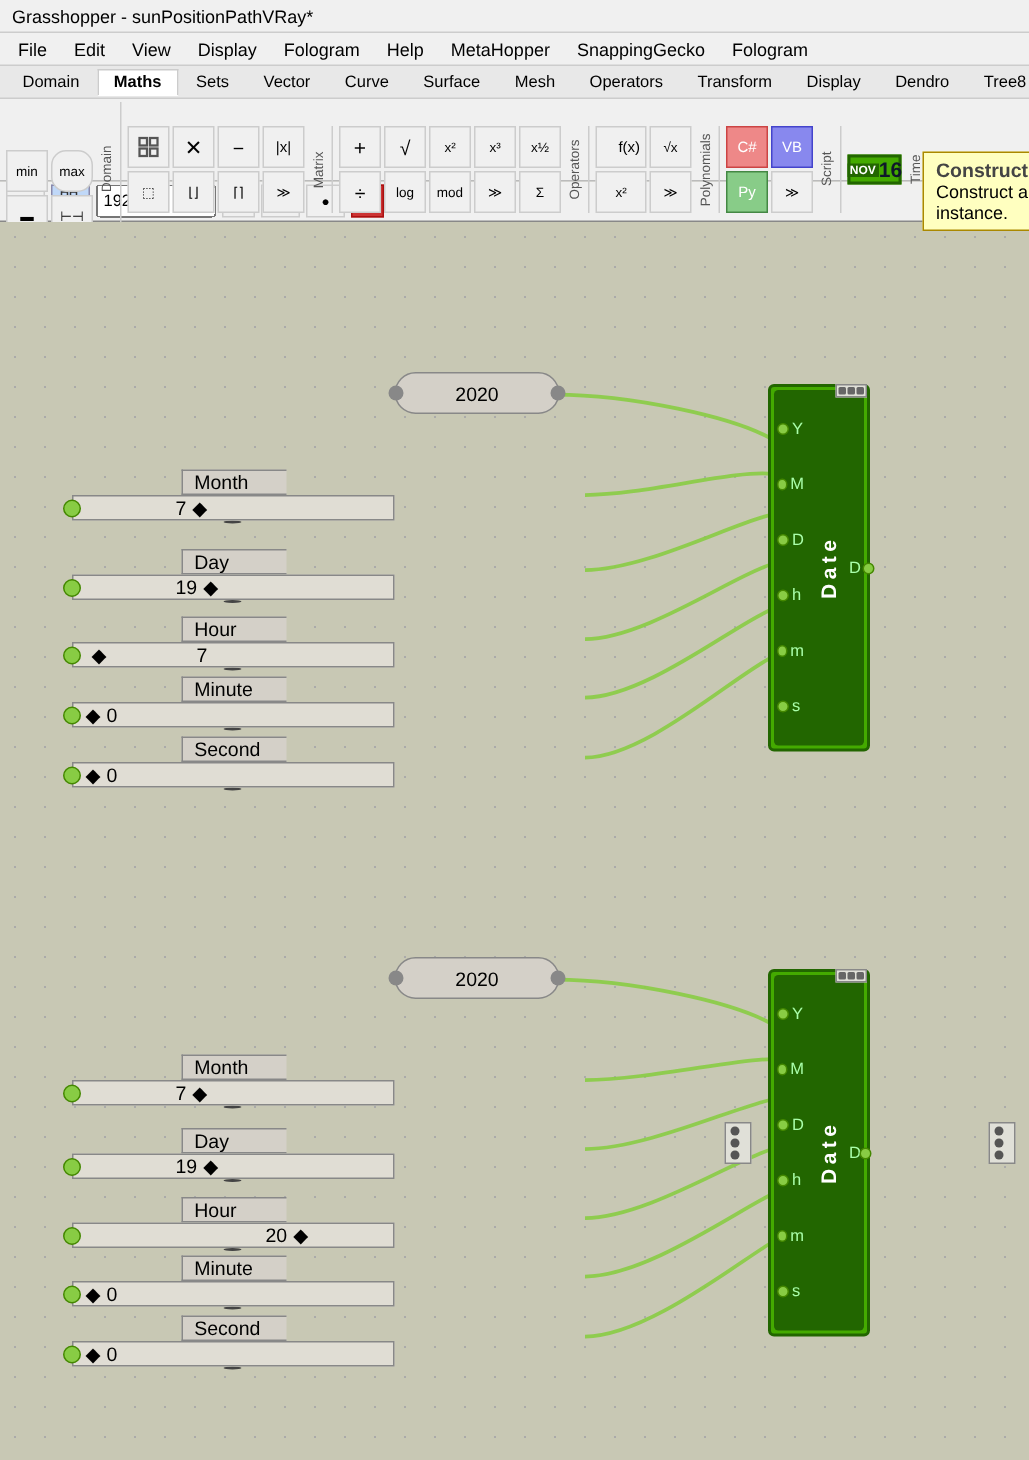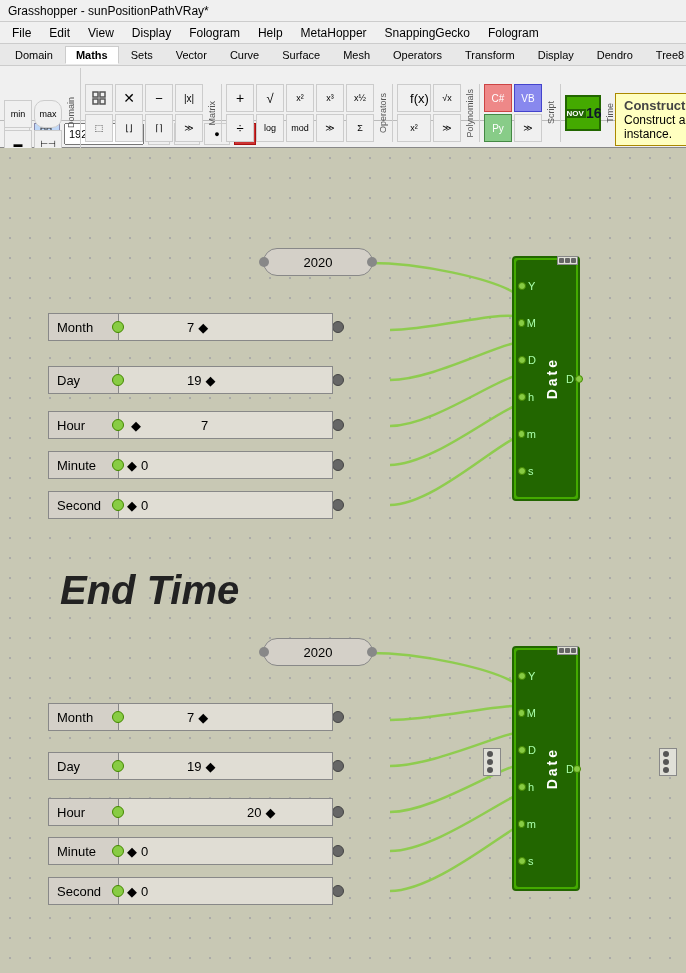--- a/index.html
+++ b/index.html
@@ -214,20 +214,21 @@
       font-weight: bold;
       font-size: 13px;
       color: #444;
     }
 
     .input-row {
       position: absolute;
       display: flex;
       align-items: center;
       height: 28px;
+      flex-direction: column;
     }
     .input-label-box {
       background: #d4d0c8;
       border: 1px solid #888;
       height: 28px;
       min-width: 70px;
       display: flex;
       align-items: center;
       padding: 0 8px;
       font-size: 13px;
@@ -354,21 +355,21 @@
         <div class="tb-btn" style="font-size:9px;">≫</div>
         <div class="tb-btn" style="font-size:9px;">Σ</div>
       </div>
     </div>
     <span class="tb-label" style="writing-mode:vertical-rl;transform:rotate(180deg);font-size:9px;color:#555;margin-left:2px;">Operators</span>
   </div>
 
   <div class="toolbar-group">
     <div style="display:flex;flex-direction:column; gap:2px;">
       <div style="display:flex;gap:2px;">
-        <div class="tb-btn" style="font-size:13px;width:34px;padding-left:11px;">f(x)</div>
+        <div class="tb-btn" style="font-size:10px;width:34px;padding-left:11px;">f(x)</div>
         <div class="tb-btn" style="font-size:9px;">√x</div>
       </div>
       <div style="display:flex;gap:2px;">
         <div class="tb-btn" style="font-size:9px;width:34px;">x²</div>
         <div class="tb-btn" style="font-size:9px;">≫</div>
       </div>
     </div>
     <span class="tb-label" style="writing-mode:vertical-rl;transform:rotate(180deg);font-size:9px;color:#555;margin-left:2px;">Polynomials</span>
   </div>
 
@@ -381,21 +382,21 @@
       <div style="display:flex;gap:2px;">
         <div class="tb-btn" style="font-size:10px;background:#8c8;color:#fff;border-color:#484;">Py</div>
         <div class="tb-btn" style="font-size:9px;">≫</div>
       </div>
     </div>
     <span class="tb-label" style="writing-mode:vertical-rl;transform:rotate(180deg);font-size:9px;color:#555;margin-left:2px;">Script</span>
   </div>
 
   <div class="toolbar-group" style="position:relative;">
     <div style="display:flex;flex-direction:column; gap:2px; align-items:center;">
-      <div class="tb-btn" style="width:36px;height:36px;background:#44aa00;border:2px solid #226600;color:#fff;font-size:9px;font-weight:bold;">
+      <div class="tb-btn" style="width:36px;height:20px;background:#44aa00;border:2px solid #226600;color:#fff;font-size:9px;font-weight:bold;">
         <div style="background:#226600;color:#fff;font-size:8px;padding:0 2px;">NOV</div>
         <div style="font-size:14px;font-weight:bold;color:#0f172a;line-height:1;">16</div>
       </div>
     </div>
     <span class="tb-label" style="writing-mode:vertical-rl;transform:rotate(180deg);font-size:9px;color:#555;margin-left:2px;">Time</span>
 
     <div class="tooltip" style="top:-2px;left:50px;width:160px;">
       <div class="tooltip-title">Construct Date</div>
       <div>Construct a date and time instance.</div>
     </div>
@@ -531,21 +532,20 @@
       <div style="flex:1;display:flex;align-items:center;justify-content:center;">
         <div style="writing-mode:vertical-rl;transform:rotate(180deg);color:#fff;font-size:14px;font-weight:bold;letter-spacing:3px;">Date</div>
       </div>
 
       <div style="display:flex;flex-direction:column;justify-content:center;align-items:flex-end;padding-right:2px;">
         <div style="color:#aaffaa;font-size:11px;display:flex;align-items:center;gap:2px;">D<div style="width:8px;height:8px;border-radius:50%;background:#88cc44;border:1px solid #448800;position:absolute;right:-5px;"></div></div>
       </div>
     </div>
   </div>
 
-  <div class="section-title" style="top:420px; left:60px;">End Time</div>
 
   <div class="year-node" style="top:490px; left:263px;">
     <div class="node-connector-left"></div>
     <span>2020</span>
     <div class="node-connector-right"></div>
   </div>
 
   <div class="input-row" style="top:555px; left:48px;">
     <div class="input-label-box">Month</div>
     <div class="input-slider-box">

